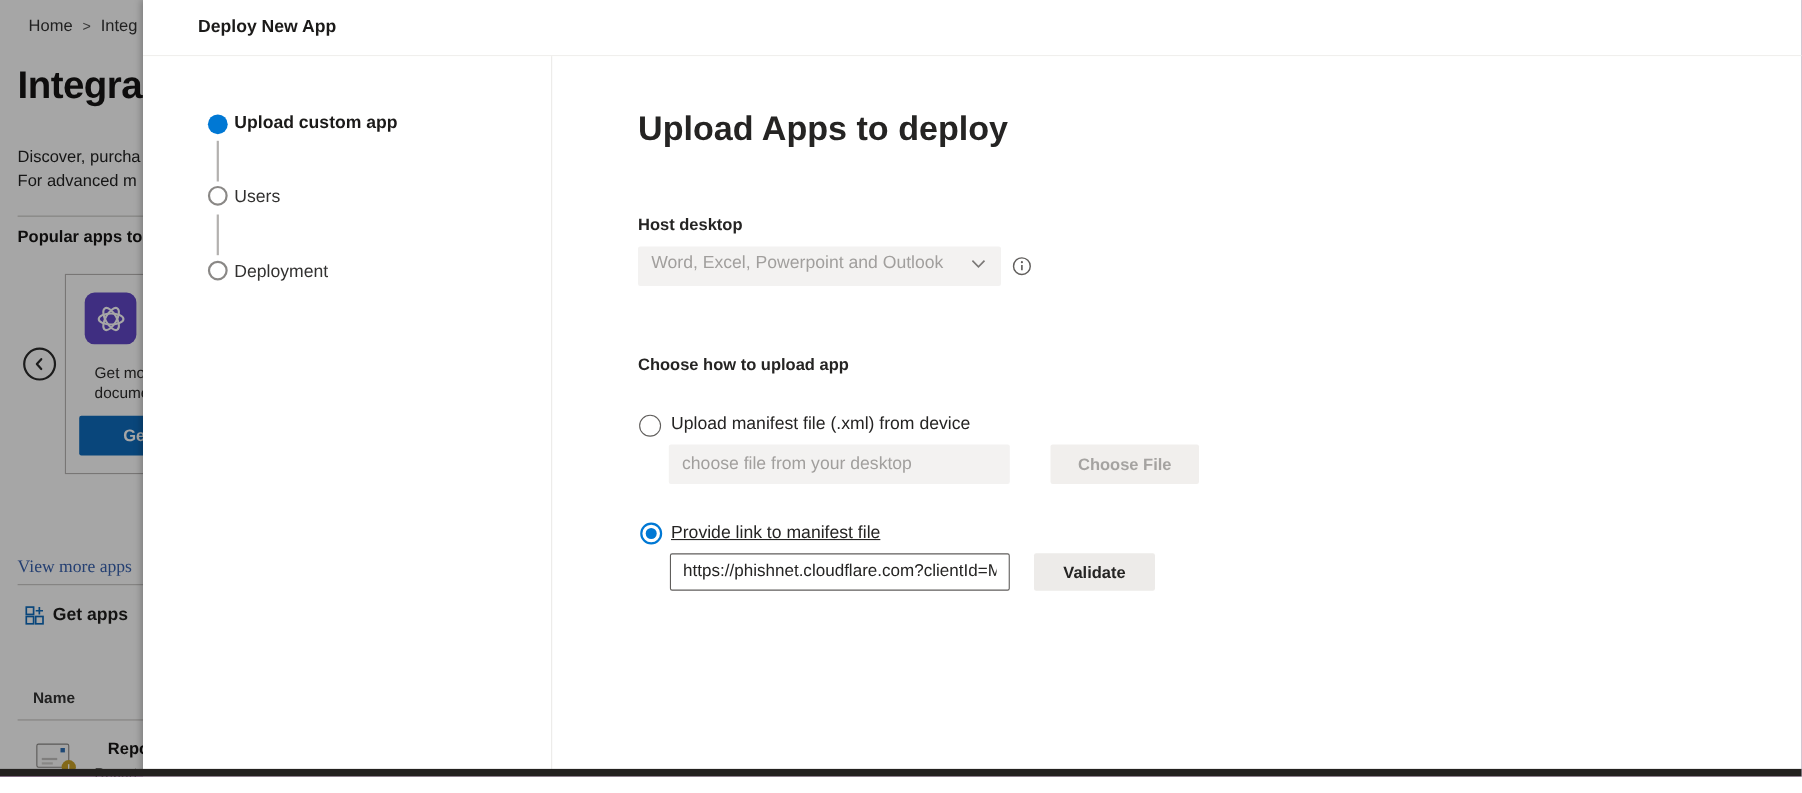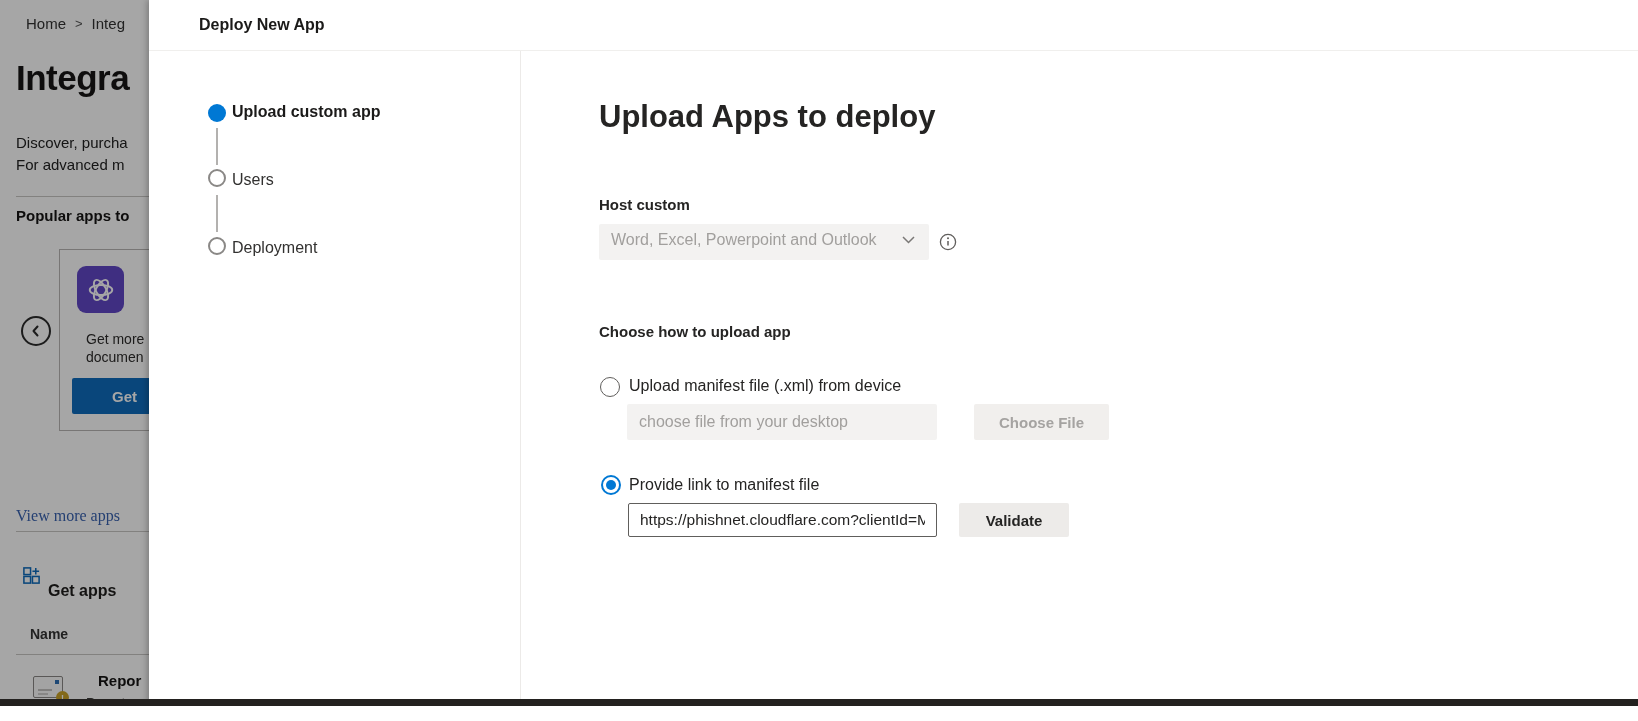--- a/index.html
+++ b/index.html
@@ -15,34 +15,34 @@
   .bg-desc { position:absolute; left:16px; top:132px; font-size:15px; line-height:22px; color:#222; white-space:nowrap; }
   .bg-div { position:absolute; left:16px; width:200px; height:1px; background:#c8c6c4; }
   .bg-popular { position:absolute; left:16px; top:207px; font-size:15px; font-weight:bold; color:#161514; white-space:nowrap; }
   .bg-card { position:absolute; left:59px; top:249px; width:280px; height:182px; background:#fff; border:1px solid #b8b6b4; }
   .acrobat { position:absolute; left:77px; top:266px; width:47px; height:47px; border-radius:9px; background:#6248c7; display:flex; align-items:center; justify-content:center; }
   .card-line { position:absolute; left:86px; font-size:14px; color:#2d2c2b; white-space:nowrap; }
   .get-btn { position:absolute; left:72px; top:378px; width:105px; height:36px; background:#0f6cbd; color:#fff; font-weight:bold; font-size:15px; border:none; border-radius:2px; display:flex; align-items:center; justify-content:center; }
   .chev-circle { position:absolute; left:21px; top:316px; width:30px; height:30px; border:2px solid #2b2b2b; border-radius:50%; display:flex; align-items:center; justify-content:center; background:transparent; }
   .view-more { position:absolute; left:16px; top:461px; font-family:"Liberation Serif","DejaVu Serif",serif; font-size:16px; color:#3a63b0; white-space:nowrap;margin-top:46px; }
   .get-apps { position:absolute; left:22px; top:550px; display:flex; align-items:center; gap:7px; white-space:nowrap; }
-  .get-apps span { font-size:16px; font-weight:600; color:#1f1e1d;margin-top:32px; }
+  .get-apps span { font-size:16px; font-weight:600; color:#1f1e1d; }
   .bg-name { position:absolute; left:30px; top:626px; font-size:14px; font-weight:bold; color:#333; white-space:nowrap; }
   .report-row-icon { position:absolute; left:33px; top:676px; width:32px; height:24px; }
   .env { position:absolute; left:0; top:0; width:30px; height:22px; background:#fbfbfa; border:1px solid #8a8886; border-radius:2px; }
   .env .l1 { position:absolute; left:4px; top:12px; width:14px; height:2px; background:#c4c2c0; }
   .env .l2 { position:absolute; left:4px; top:16px; width:10px; height:2px; background:#d2d0ce; }
   .env .dot { position:absolute; right:3px; top:3px; width:4px; height:4px; background:#2f6fb4; }
   .badge { position:absolute; right:-4px; bottom:-4px; width:13px; height:13px; border-radius:50%; background:#c9a227; color:#fff; font-size:9px; font-weight:bold; display:flex; align-items:center; justify-content:center; }
   .row-title { position:absolute; left:86px; top:672px; font-size:15px; font-weight:600; color:#161514; white-space:nowrap;margin-left:12px; }
   .row-sub { position:absolute; left:86px; top:695px; font-size:13px; color:#3d3c3b; white-space:nowrap; }
   .overlay { position:absolute; inset:0; background:rgba(0,0,0,0.35); z-index:5; }
 
   
-  .panel { position:absolute; left:130px; top:0; right:0; bottom:0; background:#fff; z-index:10; box-shadow:-2px 0 6px rgba(0,0,0,0.25);margin-left:19px; }
+  .panel { position:absolute; left:130px; top:0; right:0; bottom:0; background:#fff; z-index:10; box-shadow:-2px 0 6px rgba(0,0,0,0.25); }
   .panel-header { position:absolute; left:50px; top:16px; font-size:16px; font-weight:bold; color:#1b1a19; white-space:nowrap; }
   .hdr-div { position:absolute; left:0; right:0; top:50px; height:1px; background:#f0efed; }
   .v-div { position:absolute; left:371px; top:51px; bottom:6px; width:1px; background:#eceae8; }
 
   
   .step-dot { position:absolute; left:59px; top:104px; width:18px; height:18px; border-radius:50%; background:#0078d4; }
   .step-ring { position:absolute; left:59px; width:18px; height:18px; border-radius:50%; border:2px solid #8a8886; background:#fff; }
   .step-conn { position:absolute; left:67px; width:2px; height:37px; background:#b3b1af; }
   .step-label { position:absolute; left:83px; font-size:16px; color:#323130; white-space:nowrap; }
   .step-label.active { font-weight:bold; color:#1b1a19; }
@@ -150,21 +150,21 @@
     <div class="step-label active" style="top:103px;text-align:right;">Upload custom app</div>
     <div class="step-conn" style="top:128px;"></div>
     <div class="step-ring" style="top:169px;"></div>
     <div class="step-label" style="top:171px;">Users</div>
     <div class="step-conn" style="top:195px;"></div>
     <div class="step-ring" style="top:237px;"></div>
     <div class="step-label" style="top:239px;">Deployment</div>
 
     <div class="content-title">Upload Apps to deploy</div>
 
-    <div class="sec-label" style="top:196px;">Host custom</div>
+    <div class="sec-label" style="top:196px;">Host desktop</div>
     <div class="dropdown">
       <span class="val">Word, Excel, Powerpoint and Outlook</span>
       <svg width="13" height="8" viewBox="0 0 13 8" fill="none" stroke="#7a7876" stroke-width="1.5">
         <polyline points="1,1 6.5,6.5 12,1"></polyline>
       </svg>
     </div>
     <div class="info-ic">
       <svg width="18" height="18" viewBox="0 0 18 18" fill="none">
         <circle cx="9" cy="9" r="7.6" stroke="#605e5c" stroke-width="1.3"></circle>
         <line x1="9" y1="8" x2="9" y2="12.6" stroke="#605e5c" stroke-width="1.5"></line>
@@ -173,20 +173,20 @@
     </div>
 
     <div class="sec-label" style="top:323px;">Choose how to upload app</div>
 
     <div class="radio" style="left:451px; top:377px;"></div>
     <div class="radio-lab" style="top:377px;">Upload manifest file (.xml) from device</div>
     <input class="file-input" readonly="" placeholder="choose file from your desktop" style="">
     <button class="choose-btn">Choose File</button>
 
     <div class="radio sel" style="left:452px; top:475px;"></div>
-    <div class="radio-lab" style="top:476px;">Provide link to manifest file</div>
+    <div class="radio-lab" style="top:476px;text-decoration:underline;">Provide link to manifest file</div>
     <input class="url-input" value="https://phishnet.cloudflare.com?clientId=M..." style="">
     <button class="validate-btn">Validate</button>
 
   </div>
 
   <div class="bottom-bar"></div>
 </div>
 
 </body></html>

